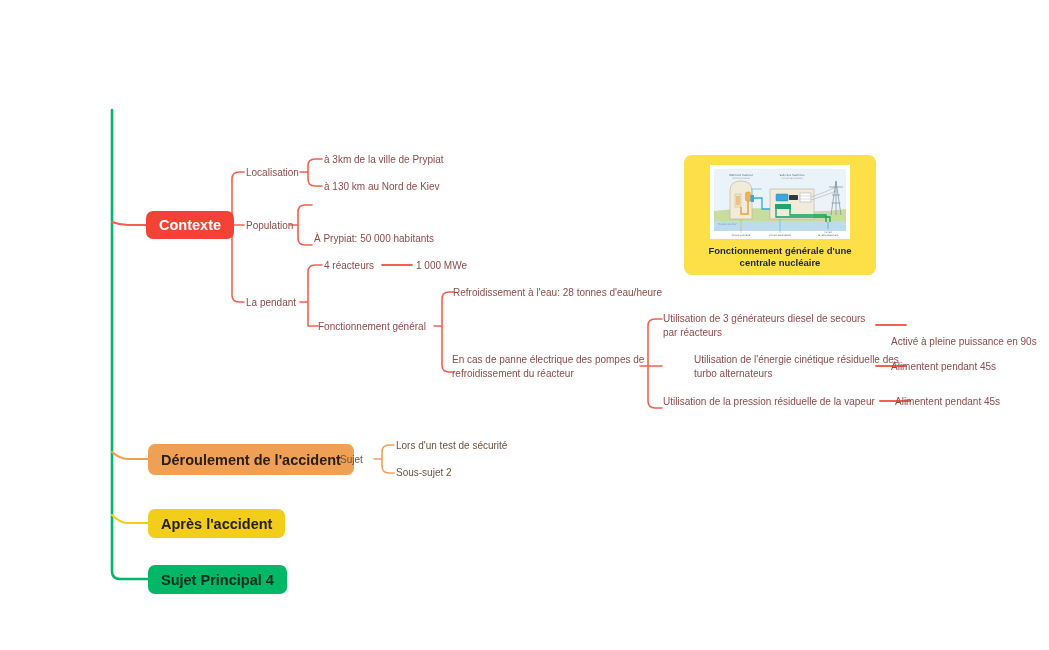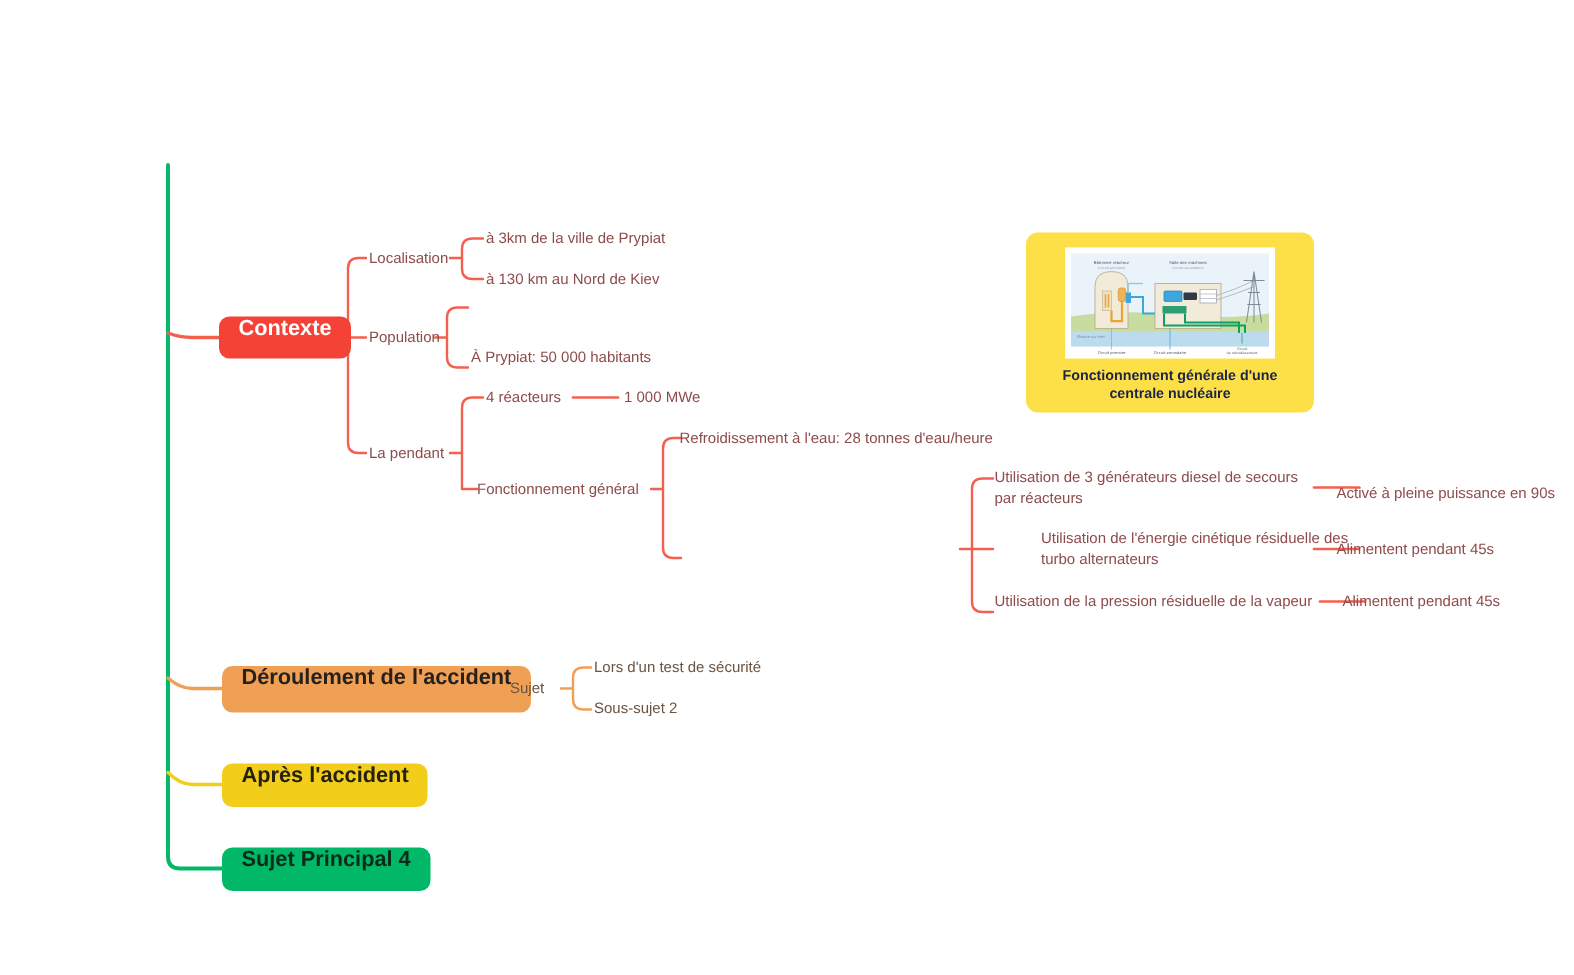--- a/index.html
+++ b/index.html
@@ -49,21 +49,21 @@
     font-weight: bold;
     color: #141A3C;
     letter-spacing: 0.4px;
   }
 
   
   .branch-node {
     position: absolute;
     border-radius: 7px;
     display: flex;
-    align-items: flex-start;
+    align-items: center;
     justify-content: center;
     box-sizing: border-box;
     padding: 0 13px;
     font-size: 14.5px;
     font-weight: bold;
     white-space: nowrap;
   }
   .branch-node.red    { background: #F44336; color: #ffffff; }
   .branch-node.orange { background: #F0A055; color: #26211C; }
   .branch-node.yellow { background: #F2CE1B; color: #262013; }
@@ -198,24 +198,25 @@
   <div class="topic red-text" style="left:246px; top:296px;">La pendant</div>
 
   <div class="topic red-text" style="left:324px; top:259px;">4 réacteurs</div>
 
   <div class="topic red-text" style="left:416px; top:259px;">1 000 MWe</div>
 
   <div class="topic red-text" style="left:318px; top:320px;">Fonctionnement général</div>
 
   <div class="topic red-text" style="left:453px; top:286px;">Refroidissement à l'eau: 28 tonnes d'eau/heure</div>
 
+  <div class="topic red-text wrap" style="left:452px; top:353px; width:196px;">En cas de panne électrique des pompes de refroidissement du réacteur</div>
 
   <div class="topic red-text wrap" style="left:663px; top:312px; width:210px;">Utilisation de 3 générateurs diesel de secours par réacteurs</div>
 
-  <div class="topic red-text" style="left:891px; top:323px;text-align:right;">Activé à pleine puissance en 90s</div>
+  <div class="topic red-text" style="left:891px; top:335px;text-align:right;">Activé à pleine puissance en 90s</div>
 
   <div class="topic red-text wrap" style="left:694px; top:353px; width:212px;">Utilisation de l'énergie cinétique résiduelle des turbo alternateurs</div>
 
   <div class="topic red-text" style="left:891px; top:360px;">Alimentent pendant 45s</div>
 
   <div class="topic red-text" style="left:663px; top:395px;">Utilisation de la pression résiduelle de la vapeur</div>
 
   <div class="topic red-text" style="left:895px; top:395px;">Alimentent pendant 45s</div>
 
   <div class="topic orange-text" style="left:340px; top:453px;">Sujet</div>

